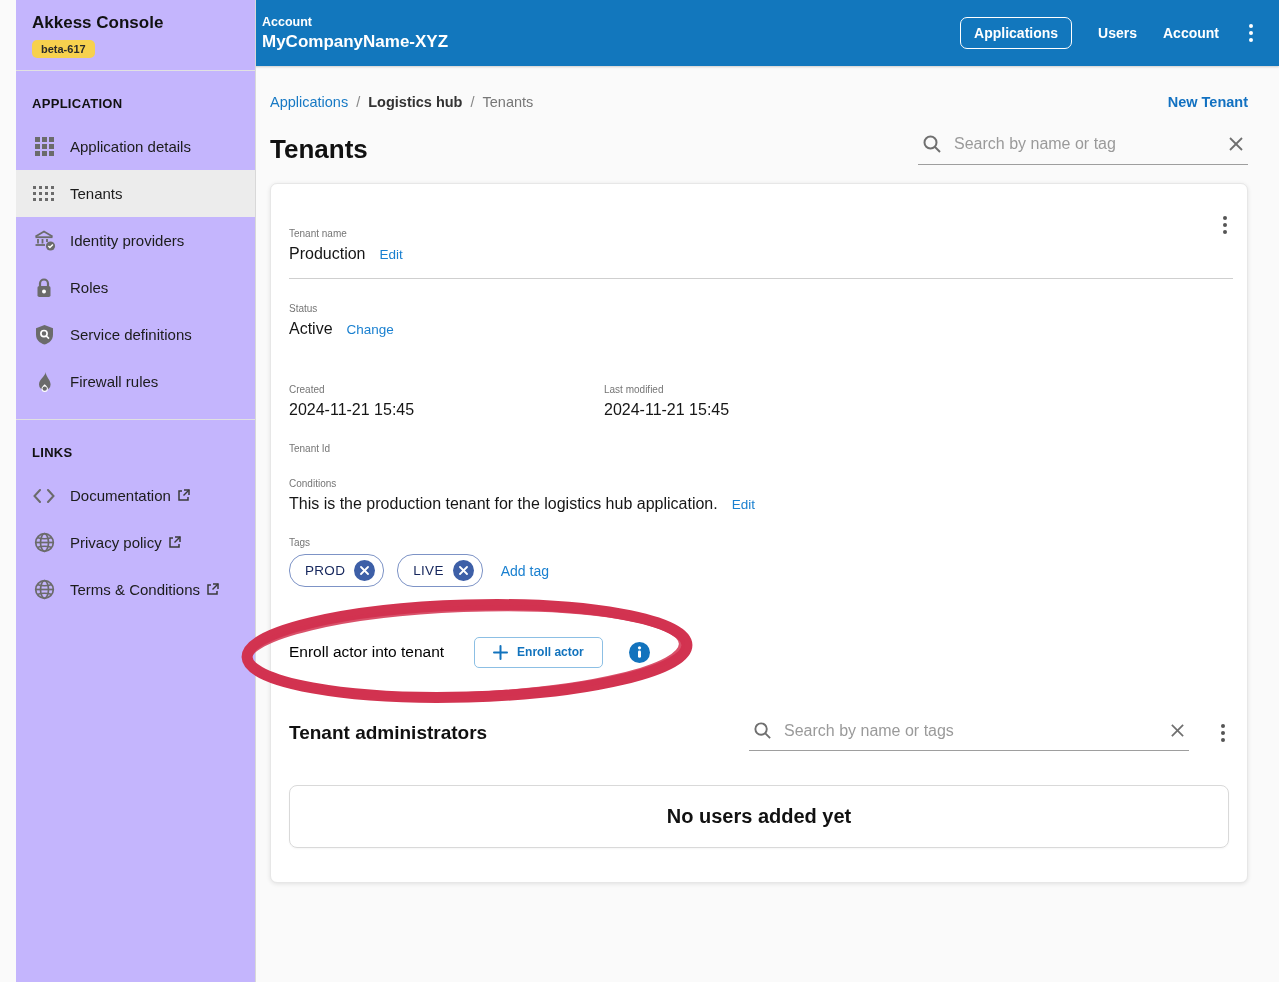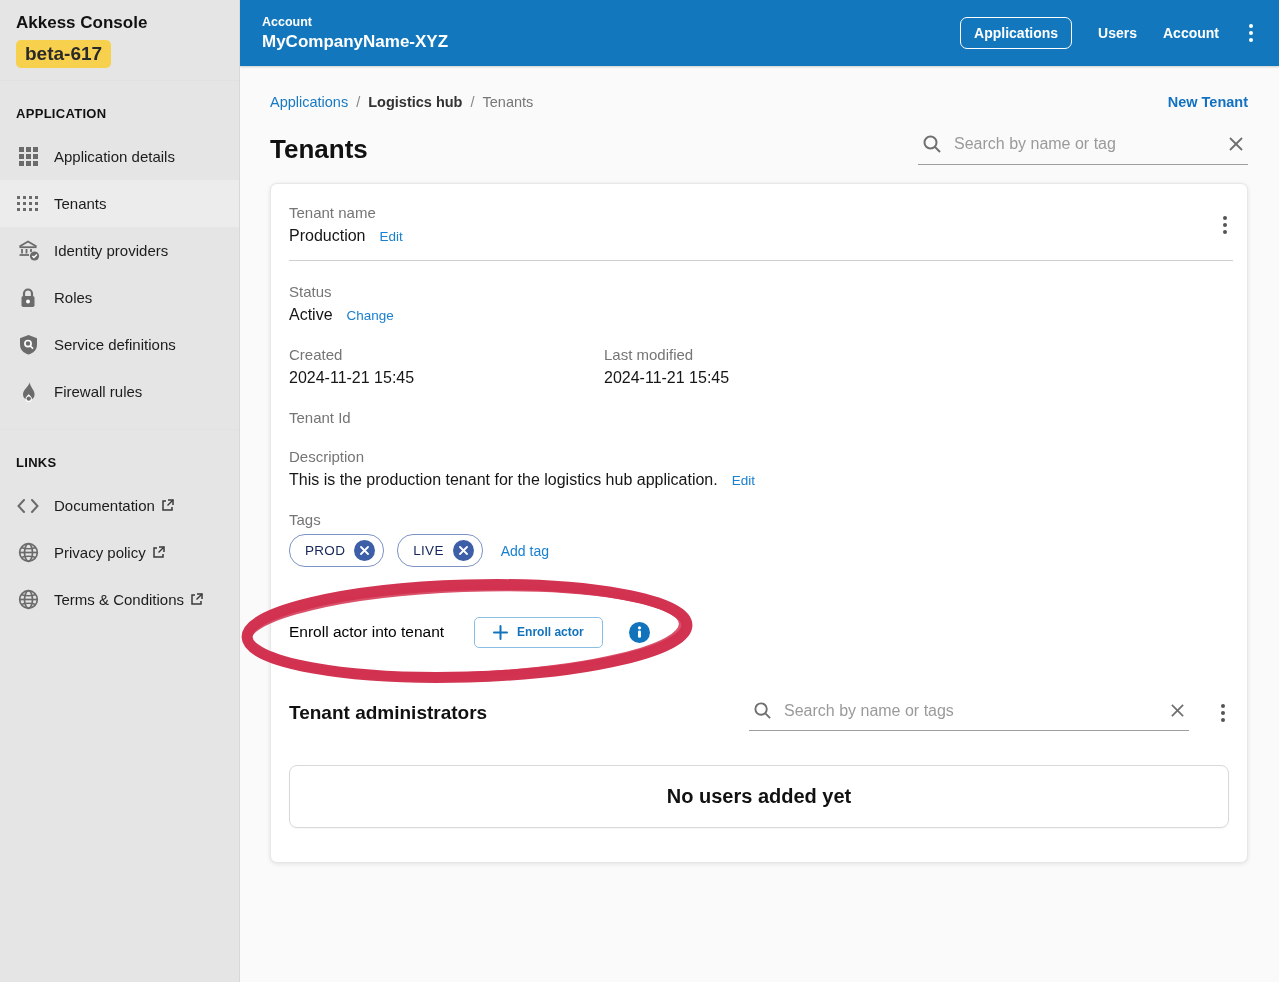--- a/index.html
+++ b/index.html
@@ -1,25 +1,25 @@
 <!DOCTYPE html>
 <html><head>
 <meta charset="utf-8">
 <style>
   * { margin:0; padding:0; box-sizing:border-box; }
   html,body { width:1279px; height:982px; overflow:hidden; background:#fafafa;
               font-family:"Liberation Sans","DejaVu Sans",sans-serif; color:#1b1b1b; }
 
   
-  .sidebar { position:absolute; left:0; top:0; width:240px; height:982px; background:#e5e5e5;
+  .sidebar { position:absolute; left:16px; top:0; width:240px; height:982px; background:#c4b5fd;
              border-right:1px solid #d8d8d8; z-index:5; }
   .sidebar-header { padding:13px 16px 12px; }
   .app-title { font-size:17px; font-weight:bold; color:#111; }
   .beta-badge { display:inline-block; margin-top:7px; background:#f7d14e; color:#2a2a2a;
-                font-size:19px; font-weight:bold; padding:3px 9px; border-radius:5px; }
+                font-size:11px; font-weight:bold; padding:3px 9px; border-radius:5px; }
   .sidebar-divider { border-top:1px solid #e1e1e1; }
   .section-label { font-size:13px; font-weight:bold; letter-spacing:.3px; color:#111;
                    padding:25px 16px 12px; }
   .nav-item { display:flex; align-items:center; height:47px; padding:0 16px; cursor:pointer; }
   .nav-item.selected { background:#ececec; }
   .nav-icon { width:24px; height:24px; margin-right:14px; display:flex; align-items:center;
               justify-content:center; color:#6b6b6b; flex:none; }
   .nav-label { font-size:15px; color:#1c1c1c; white-space:nowrap; }
   .ext-icon { margin-left:6px; color:#444; display:inline-flex; }
   .sidebar .gap { height:14px; }
@@ -55,21 +55,21 @@
   .search-field.w2 { width:440px; }
   .search-field input { border:none; outline:none; background:transparent; flex:1; font-size:16px;
                         color:#333; margin-left:12px; font-family:inherit; }
   .search-field input::placeholder { color:#9a9a9a; }
   .icon-btn { display:flex; align-items:center; justify-content:center; cursor:pointer; color:#757575; }
 
   
   .card { position:relative; margin-top:18px; background:#fff; border:1px solid #e7e7e7;
           border-radius:7px; box-shadow:0 1px 4px rgba(0,0,0,.10); padding:20px 18px 34px; }
   .card .card-kebab { position:absolute; right:16px; top:28px; }
-  .field-label { font-size:15px; color:#757575; margin-bottom:6px; }
+  .field-label { font-size:10px; color:#757575; margin-bottom:6px;margin-top:24px; }
   .field-value { font-size:16px; color:#161616; }
   .value-row { display:flex; align-items:baseline; gap:14px; }
   .link { font-size:13.5px; color:#1a80d0; cursor:pointer; text-decoration:none; }
   .card-divider { border-top:1px solid #cfcfcf; margin:15px 0 0; width:944px; }
   .fgroup { margin-top:22px; }
   .two-col { display:flex; margin-top:22px; }
   .two-col .col1 { width:315px; }
 
   
   .tags-row { display:flex; align-items:center; gap:13px; margin-top:4px; }
@@ -344,21 +344,21 @@
         <div class="field-label">Last modified</div>
         <div class="field-value">2024-11-21 15:45</div>
       </div>
     </div>
 
     <div class="fgroup">
       <div class="field-label">Tenant Id</div>
     </div>
 
     <div class="fgroup">
-      <div class="field-label">Description</div>
+      <div class="field-label">Conditions</div>
       <div class="value-row">
         <span class="field-value">This is the production tenant for the logistics hub application.</span>
         <a class="link">Edit</a>
       </div>
     </div>
 
     <div class="fgroup">
       <div class="field-label">Tags</div>
       <div class="tags-row">
         <div class="chip">

